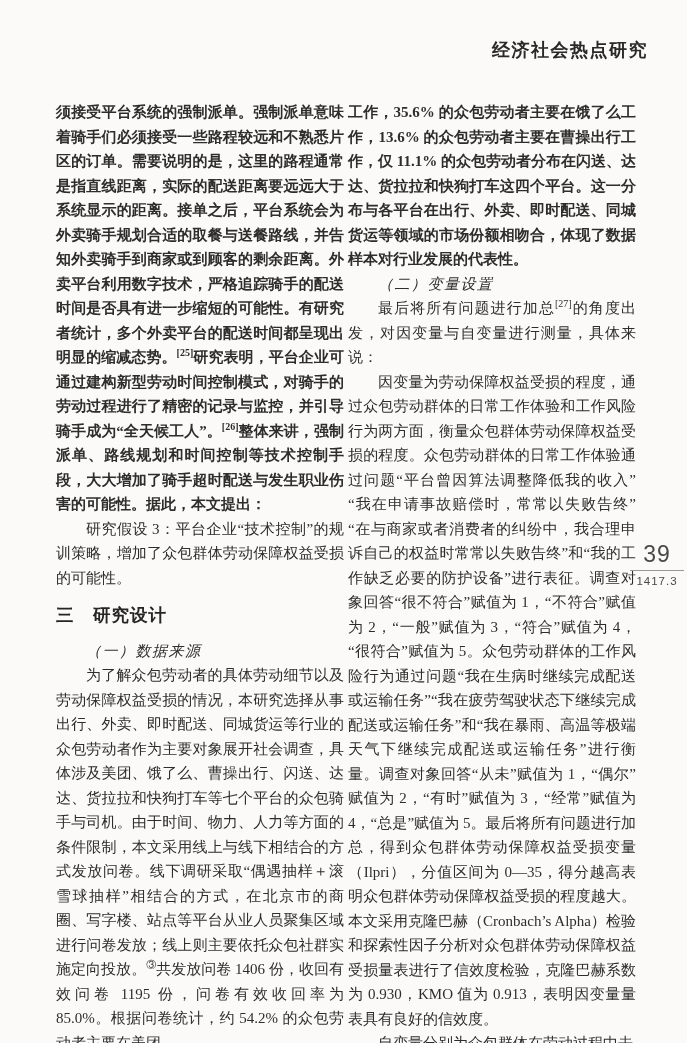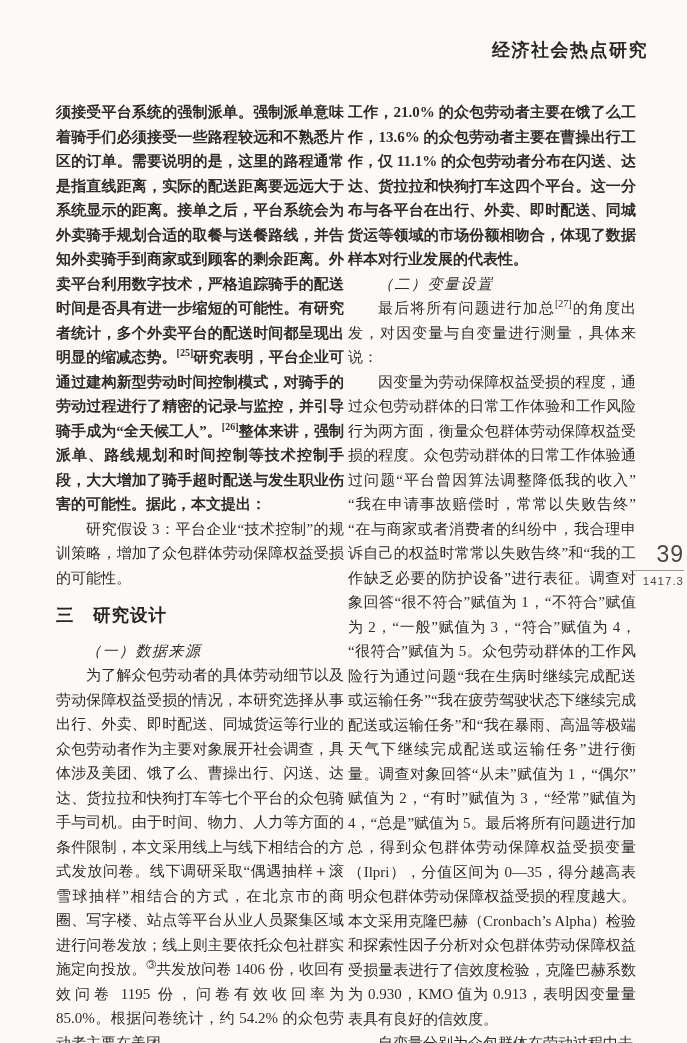--- a/index.html
+++ b/index.html
@@ -33,21 +33,21 @@
     margin:13px 0 11px;letter-spacing:1px;color:#262522;
   }
   .subheading{
     font-style:italic;letter-spacing:1.5px;
   }
   sup.ref{
     font-size:10px;vertical-align:super;line-height:0;letter-spacing:0;margin-top:19px;
   }
   .margin-block{
     position:absolute;left:630px;top:541px;width:54px;
-    text-align:right;font-family:"Liberation Sans", sans-serif;
+    text-align:center;font-family:"Liberation Sans", sans-serif;
   }
   .page-number{
     font-size:23px;color:#4a4946;letter-spacing:1px;line-height:26px;
   }
   .margin-rule{
     border:0;border-top:1px solid #9a9894;margin:3px 0 4px 0;width:100%;
   }
   .issue-number{
     font-size:11.5px;color:#4a4946;letter-spacing:1px;
   }
@@ -63,21 +63,21 @@
 
     <div class="col">
       <p class="cont"><span>须接受平台系统的强制派单。强制派单意味着骑手们必须接受一些路程较远和不熟悉片区的订单。需要说明的是，这里的路程通常是指直线距离，实际的配送距离要远远大于系统显示的距离。接单之后，平台系统会为外卖骑手规划合适的取餐与送餐路线，并告知外卖骑手到商家或到顾客的剩余距离。外卖平台利用数字技术，严格追踪骑手的配送时间是否具有进一步缩短的可能性。有研究者统计，多个外卖平台的配送时间都呈现出明显的缩减态势。</span><sup class="ref">[25]</sup><span>研究表明，平台企业可通过建构新型劳动时间控制模式，对骑手的劳动过程进行了精密的记录与监控，并引导骑手成为“全天候工人”。</span><sup class="ref">[26]</sup><span>整体来讲，强制派单、路线规划和时间控制等技术控制手段，大大增加了骑手超时配送与发生职业伤害的可能性。据此，本文提出：</span></p>
       <p>研究假设 3：平台企业“技术控制”的规训策略，增加了众包群体劳动保障权益受损的可能性。</p>
       <h2 class="section-heading">三　研究设计</h2>
       <p class="subheading">（一）数据来源</p>
       <p><span>为了解众包劳动者的具体劳动细节以及劳动保障权益受损的情况，本研究选择从事出行、外卖、即时配送、同城货运等行业的众包劳动者作为主要对象展开社会调查，具体涉及美团、饿了么、曹操出行、闪送、达达、货拉拉和快狗打车等七个平台的众包骑手与司机。由于时间、物力、人力等方面的条件限制，本文采用线上与线下相结合的方式发放问卷。线下调研采取“偶遇抽样＋滚雪球抽样”相结合的方式，在北京市的商圈、写字楼、站点等平台从业人员聚集区域进行问卷发放；线上则主要依托众包社群实施定向投放。</span><sup class="ref">③</sup><span>共发放问卷 1406 份，收回有效问卷 1195 份，问卷有效收回率为 85.0%。根据问卷统计，约 54.2% 的众包劳动者主要在美团</span></p>
     </div>
 
     <div class="col">
-      <p class="cont">工作，21.0% 的众包劳动者主要在饿了么工作，13.6% 的众包劳动者主要在曹操出行工作，仅 11.1% 的众包劳动者分布在闪送、达达、货拉拉和快狗打车这四个平台。这一分布与各平台在出行、外卖、即时配送、同城货运等领域的市场份额相吻合，体现了数据样本对行业发展的代表性。</p>
+      <p class="cont">工作，35.6% 的众包劳动者主要在饿了么工作，13.6% 的众包劳动者主要在曹操出行工作，仅 11.1% 的众包劳动者分布在闪送、达达、货拉拉和快狗打车这四个平台。这一分布与各平台在出行、外卖、即时配送、同城货运等领域的市场份额相吻合，体现了数据样本对行业发展的代表性。</p>
       <p class="subheading">（二）变量设置</p>
       <p><span>最后将所有问题进行加总</span><sup class="ref">[27]</sup><span>的角度出发，对因变量与自变量进行测量，具体来说：</span></p>
       <p>因变量为劳动保障权益受损的程度，通过众包劳动群体的日常工作体验和工作风险行为两方面，衡量众包群体劳动保障权益受损的程度。众包劳动群体的日常工作体验通过问题“平台曾因算法调整降低我的收入”“我在申请事故赔偿时，常常以失败告终”“在与商家或者消费者的纠纷中，我合理申诉自己的权益时常常以失败告终”和“我的工作缺乏必要的防护设备”进行表征。调查对象回答“很不符合”赋值为 1，“不符合”赋值为 2，“一般”赋值为 3，“符合”赋值为 4，“很符合”赋值为 5。众包劳动群体的工作风险行为通过问题“我在生病时继续完成配送或运输任务”“我在疲劳驾驶状态下继续完成配送或运输任务”和“我在暴雨、高温等极端天气下继续完成配送或运输任务”进行衡量。调查对象回答“从未”赋值为 1，“偶尔”赋值为 2，“有时”赋值为 3，“经常”赋值为 4，“总是”赋值为 5。最后将所有问题进行加总，得到众包群体劳动保障权益受损变量（Ilpri），分值区间为 0—35，得分越高表明众包群体劳动保障权益受损的程度越大。本文采用克隆巴赫（Cronbach’s Alpha）检验和探索性因子分析对众包群体劳动保障权益受损量表进行了信效度检验，克隆巴赫系数为 0.930，KMO 值为 0.913，表明因变量量表具有良好的信效度。</p>
       <p>自变量分别为众包群体在劳动过程中去</p>
     </div>
 
   </div>
 
   <div class="margin-block">
     <div class="page-number">39</div>

